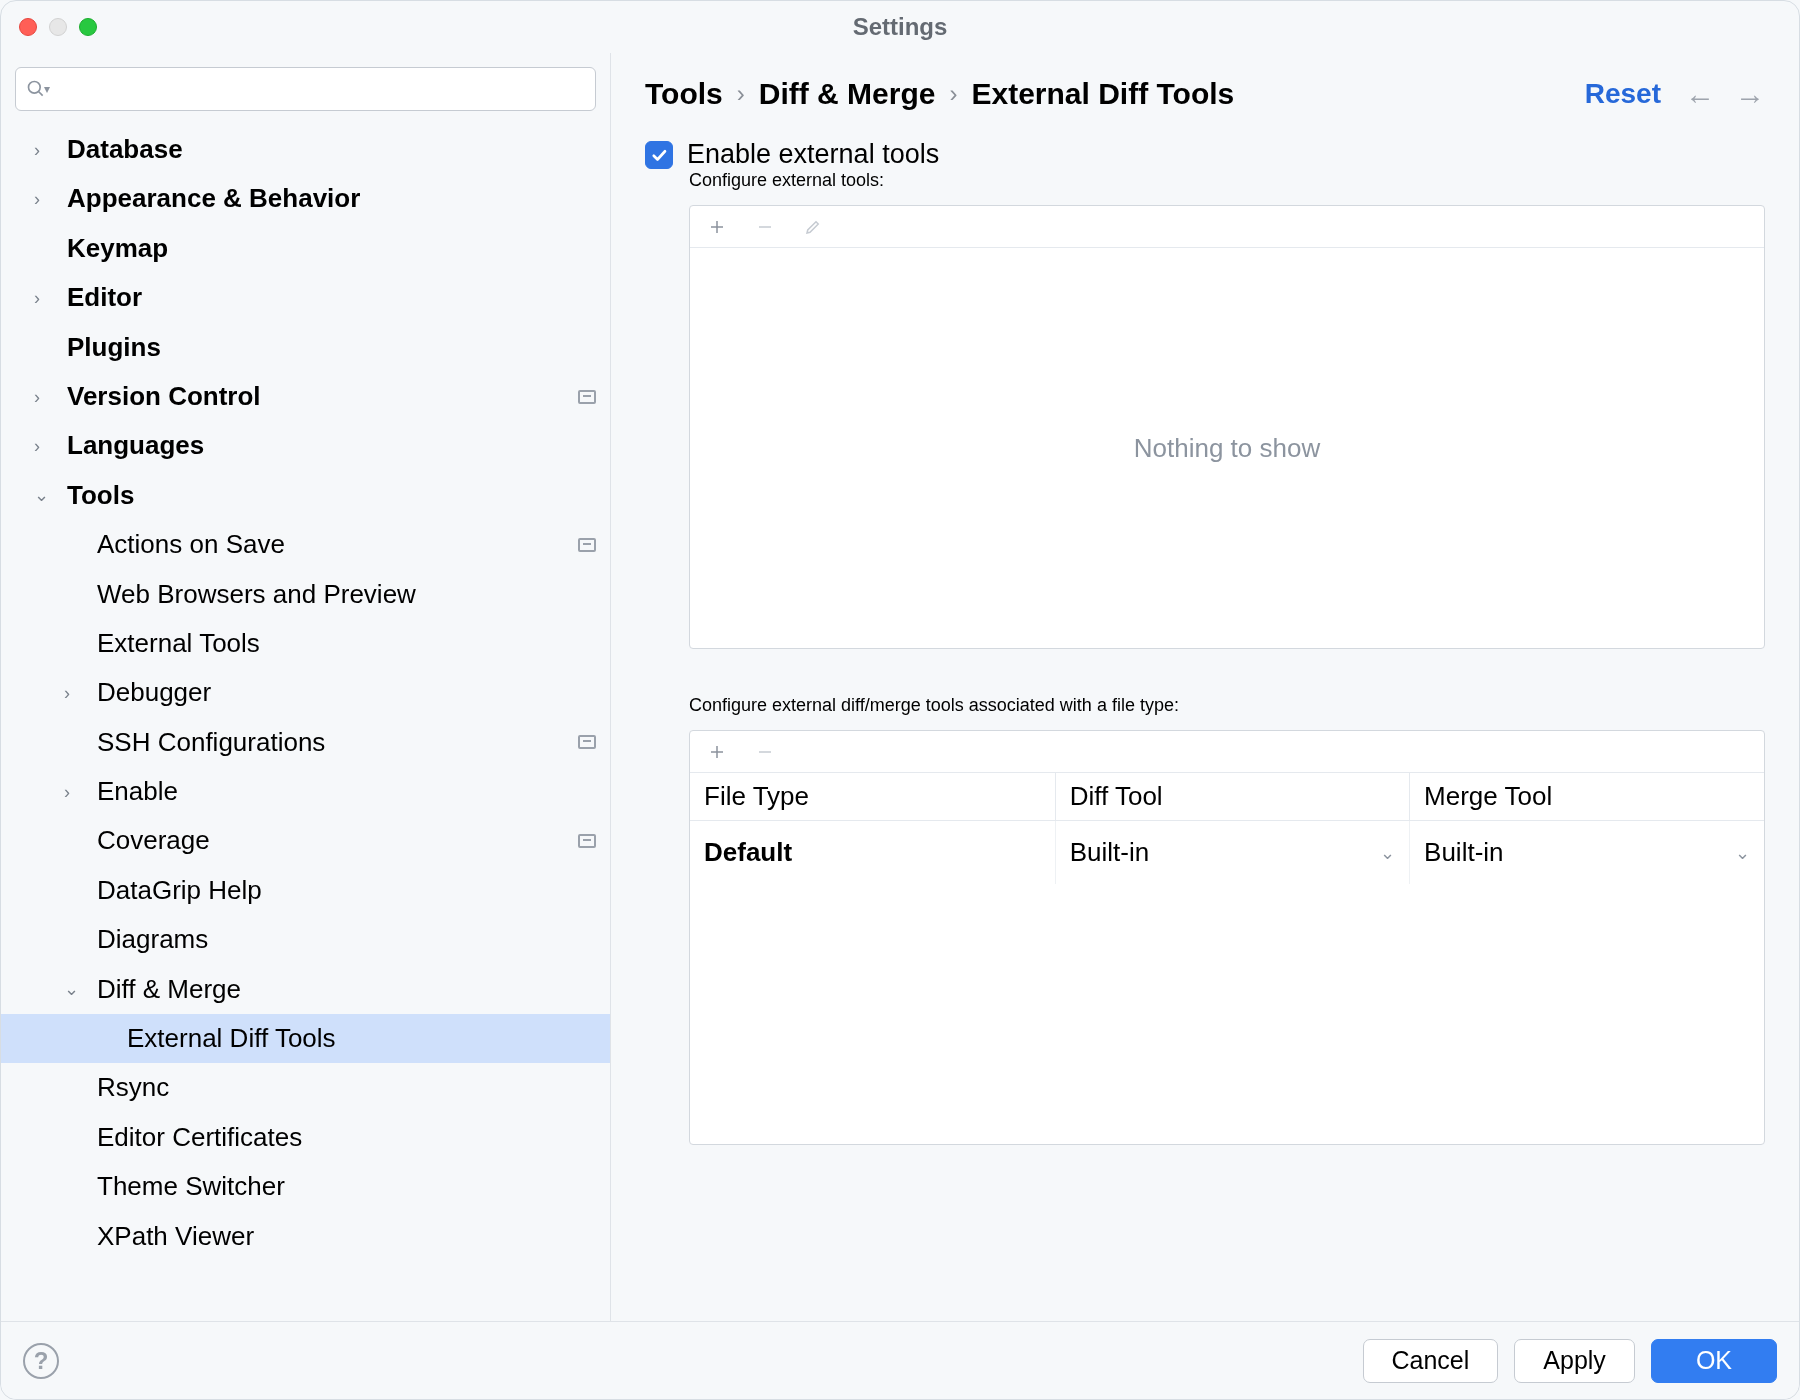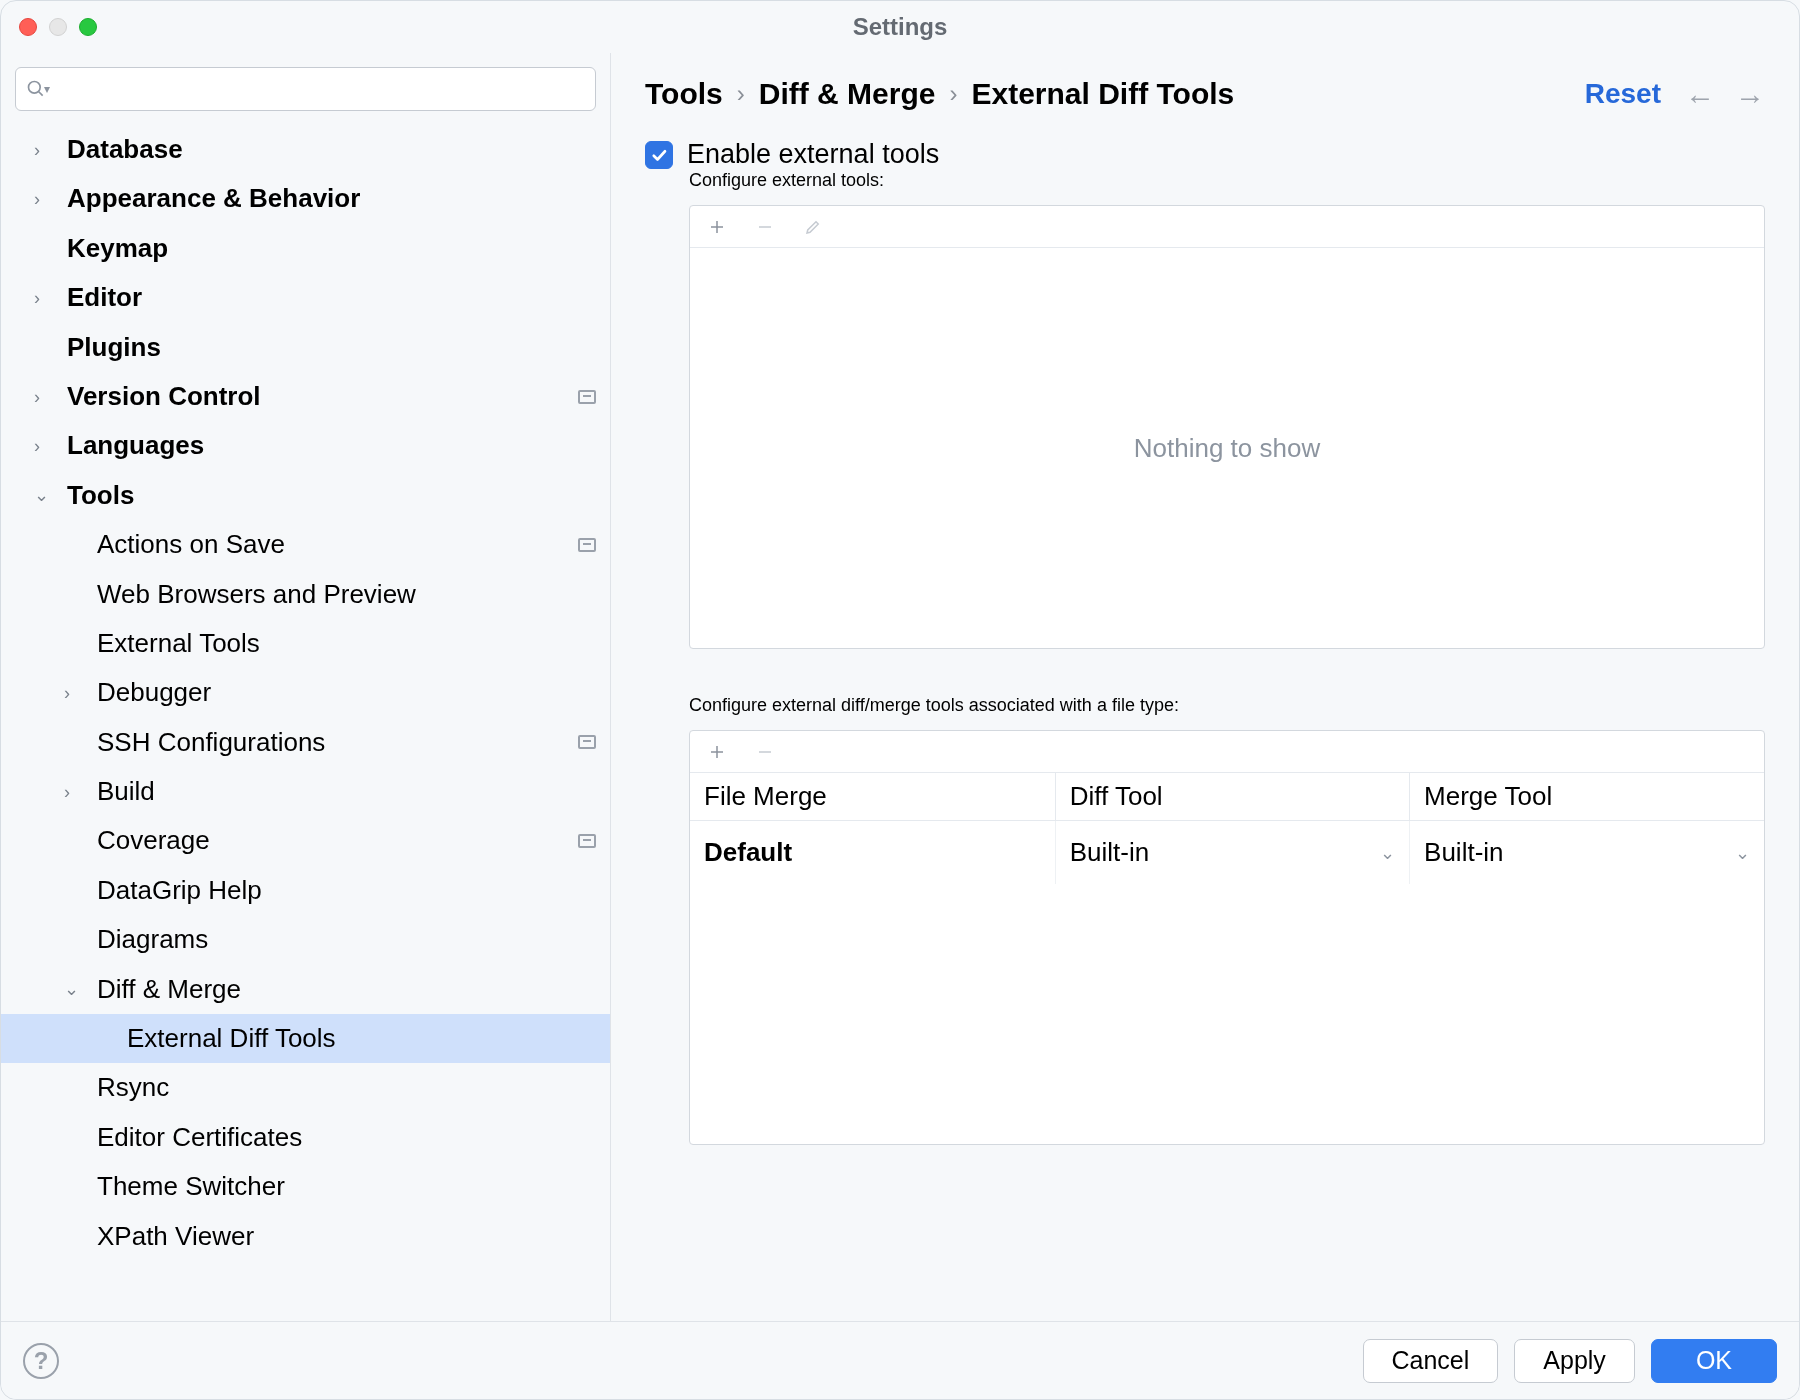--- a/index.html
+++ b/index.html
@@ -297,21 +297,21 @@
             <span class="indent1">
               <span class="arrow"></span>
             </span>
             <span class="label">SSH Configurations</span>
             <span class="tree-badge"></span>
           </div>
           <div class="tree-item">
             <span class="indent1">
               <span class="arrow">›</span>
             </span>
-            <span class="label">Build</span>
+            <span class="label">Enable</span>
           </div>
           <div class="tree-item">
             <span class="indent1">
               <span class="arrow"></span>
             </span>
             <span class="label">Coverage</span>
             <span class="tree-badge"></span>
           </div>
           <div class="tree-item">
             <span class="indent1">
@@ -432,21 +432,21 @@
               </span>
           </div>
           <table class="assoc">
             <colgroup>
                 <col style="width:34%">
                 <col style="width:33%">
                 <col style="width:33%">
               </colgroup>
             <thead>
               <tr>
-                <th>File Merge</th>
+                <th>File Type</th>
                 <th>Diff Tool</th>
                 <th>Merge Tool</th>
               </tr>
             </thead>
             <tbody>
               <tr>
                 <td style="font-weight:700">Default</td>
                 <td>
                     <div class="dropdown-cell">
                       <span>Built-in</span>

